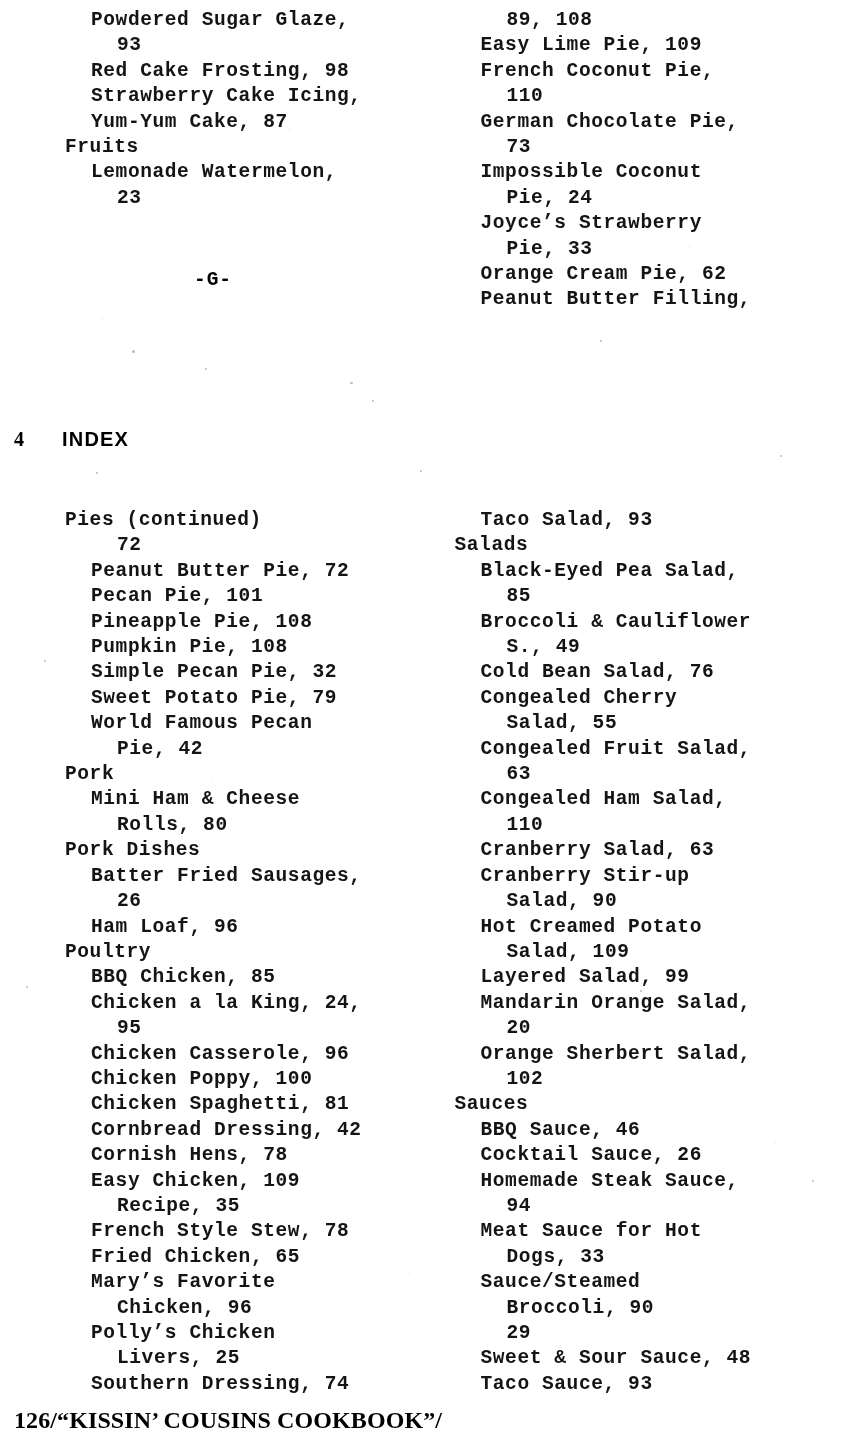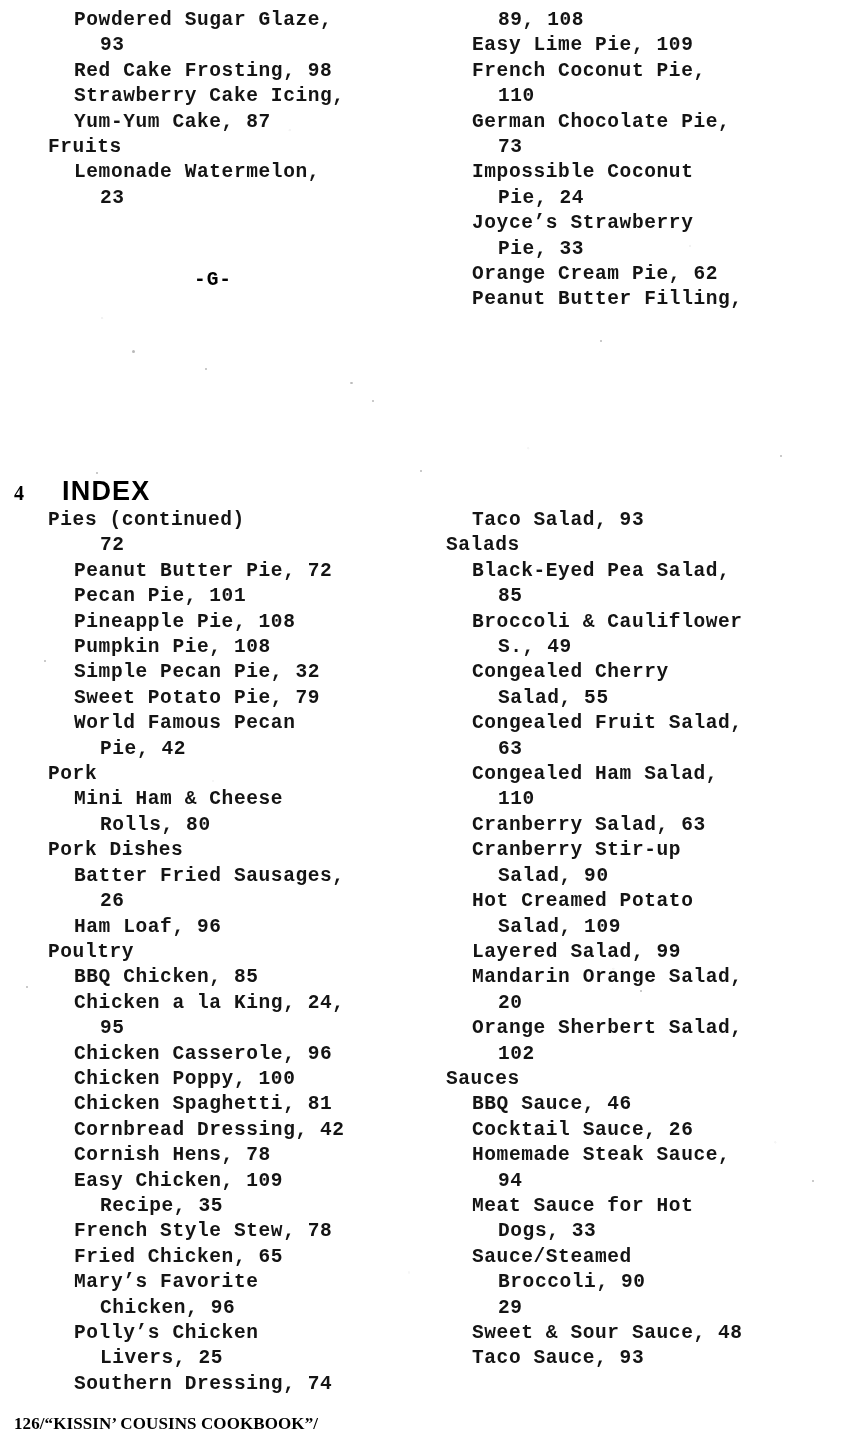--- a/index.html
+++ b/index.html
@@ -36,20 +36,21 @@
     position: absolute;
     left: 0;
     right: 0;
   }
 
   .cols {
     display: flex;
     gap: 0;
     padding: 0 14px 0 18px;
     box-sizing: border-box;
+    margin-left: 17px;
   }
   .col {
     width: 50%;
     box-sizing: border-box;
   }
   .col.left { padding-left: 30px; padding-right: 8px; }
   .col.right { padding-left: 18px; padding-right: 6px; }
 
   .entry {
     font-size: 19.5px;
@@ -81,35 +82,34 @@
     align-items: baseline;
     font-family: "Liberation Serif", "DejaVu Serif", serif;
     font-weight: 700;
   }
   .pagehead .num {
     font-size: 20px;
     margin-left: 14px;
     font-family: "Liberation Serif", serif;
   }
   .pagehead .ttl {
-    font-size: 27px;
+    font-size: 20px;
     margin-left: 38px;
     letter-spacing: 1.2px;
     font-family: "Liberation Sans", sans-serif;
-    margin-top: 48px;
   }
 
   
   .footer {
     position: absolute;
     left: 14px;
     bottom: 12px;
     font-family: "Liberation Serif", "DejaVu Serif", serif;
     font-weight: 700;
-    font-size: 17px;
+    font-size: 24px;
     letter-spacing: 0.1px;
     white-space: pre;
   }
 
   .speck {
     position: absolute;
     background: rgba(0,0,0,0.28);
     border-radius: 50%;
     pointer-events: none;
   }
@@ -191,20 +191,21 @@
         <div class="entry lvl2">Livers, 25</div>
         <div class="entry lvl1">Southern Dressing, 74</div>
       </div>
     <div class="col right" id="bot-right">
         <div class="entry lvl1">Taco Salad, 93</div>
         <div class="entry lvl0">Salads</div>
         <div class="entry lvl1">Black-Eyed Pea Salad,</div>
         <div class="entry lvl2">85</div>
         <div class="entry lvl1">Broccoli &amp; Cauliflower</div>
         <div class="entry lvl2">S., 49</div>
+        <div class="entry lvl1">Cold Bean Salad, 76</div>
         <div class="entry lvl1">Congealed Cherry</div>
         <div class="entry lvl2">Salad, 55</div>
         <div class="entry lvl1">Congealed Fruit Salad,</div>
         <div class="entry lvl2">63</div>
         <div class="entry lvl1">Congealed Ham Salad,</div>
         <div class="entry lvl2">110</div>
         <div class="entry lvl1">Cranberry Salad, 63</div>
         <div class="entry lvl1">Cranberry Stir-up</div>
         <div class="entry lvl2">Salad, 90</div>
         <div class="entry lvl1">Hot Creamed Potato</div>

